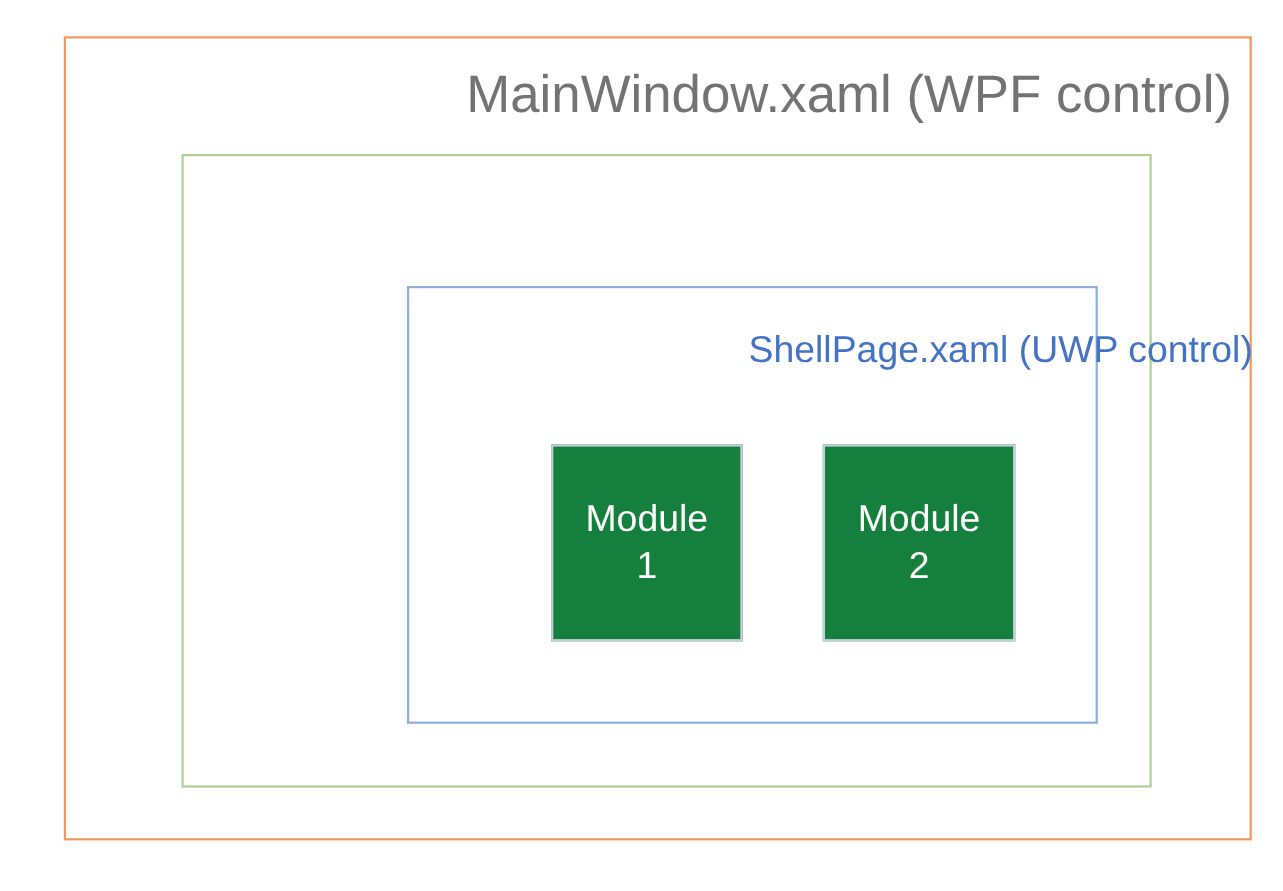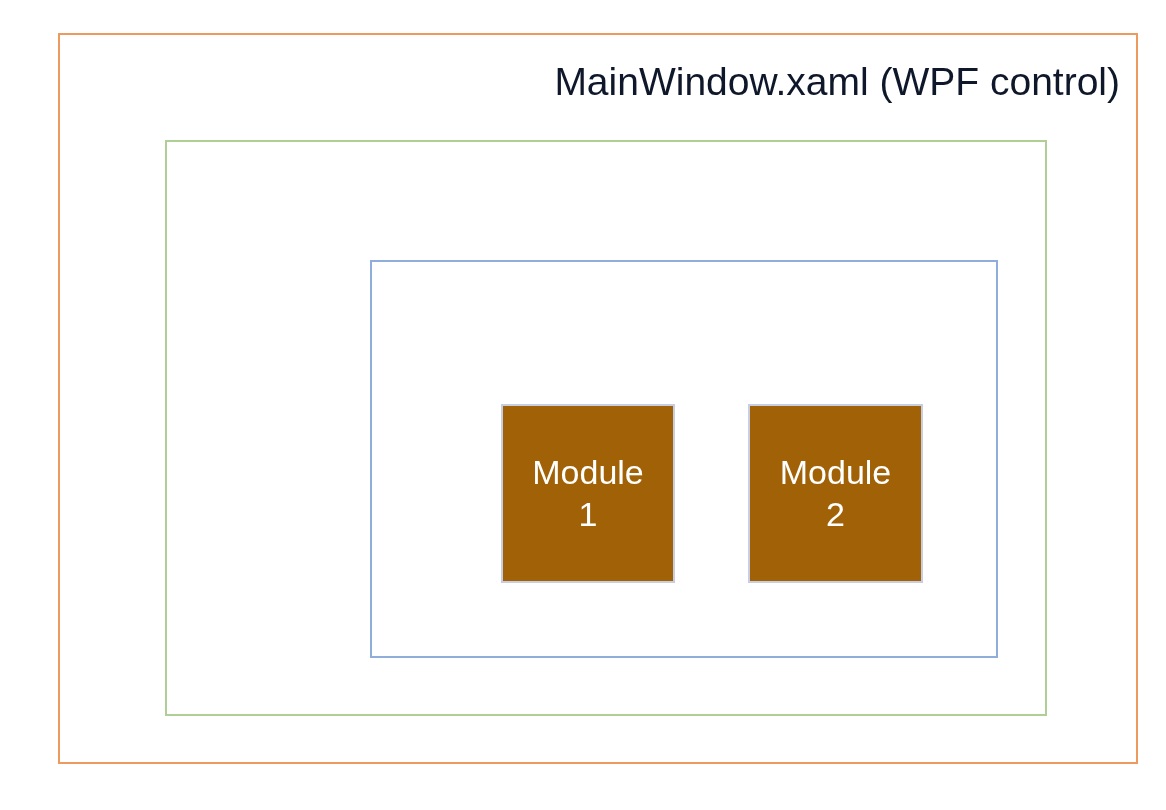--- a/index.html
+++ b/index.html
@@ -52,41 +52,41 @@
   .frame-label {
     position: absolute;
     text-align: right;
     white-space: nowrap;
     font-weight: 400;
     line-height: 1.05;
   }
   .label-outer {
     right: 46px;
     top: 62px;
-    font-size: 39px;
-    color: #0f172a;
+    font-size: 48px;
+    color: #737373;
   }
   .label-middle {
     right: 26px;
     top: 173px;
     font-size: 36px;
     color: #70AD47;
   }
   .label-inner {
     right: 27px;
     top: 301px;
     font-size: 34px;
     color: #4472C4;
   }
 
   
   .module-box {
     position: absolute;
     box-sizing: border-box;
-    background: #a16207;
+    background: #15803d;
     border: 2px solid #C7CEE3;
     display: flex;
     flex-direction: column;
     align-items: center;
     justify-content: center;
     color: #ffffff;
     font-size: 34px;
     line-height: 1.22;
     text-align: center;
   }
@@ -110,20 +110,21 @@
 <body>
 
 <div id="canvas">
 
   <div class="frame frame-outer"></div>
   <div class="frame-label label-outer">MainWindow.xaml (WPF control)</div>
 
   <div class="frame frame-middle"></div>
 
   <div class="frame frame-inner"></div>
+  <div class="frame-label label-inner">ShellPage.xaml (UWP control)</div>
 
   <div class="module-box module-1">
     <span class="module-line">Module</span>
     <span class="module-line">1</span>
   </div>
 
   <div class="module-box module-2">
     <span class="module-line">Module</span>
     <span class="module-line">2</span>
   </div>

